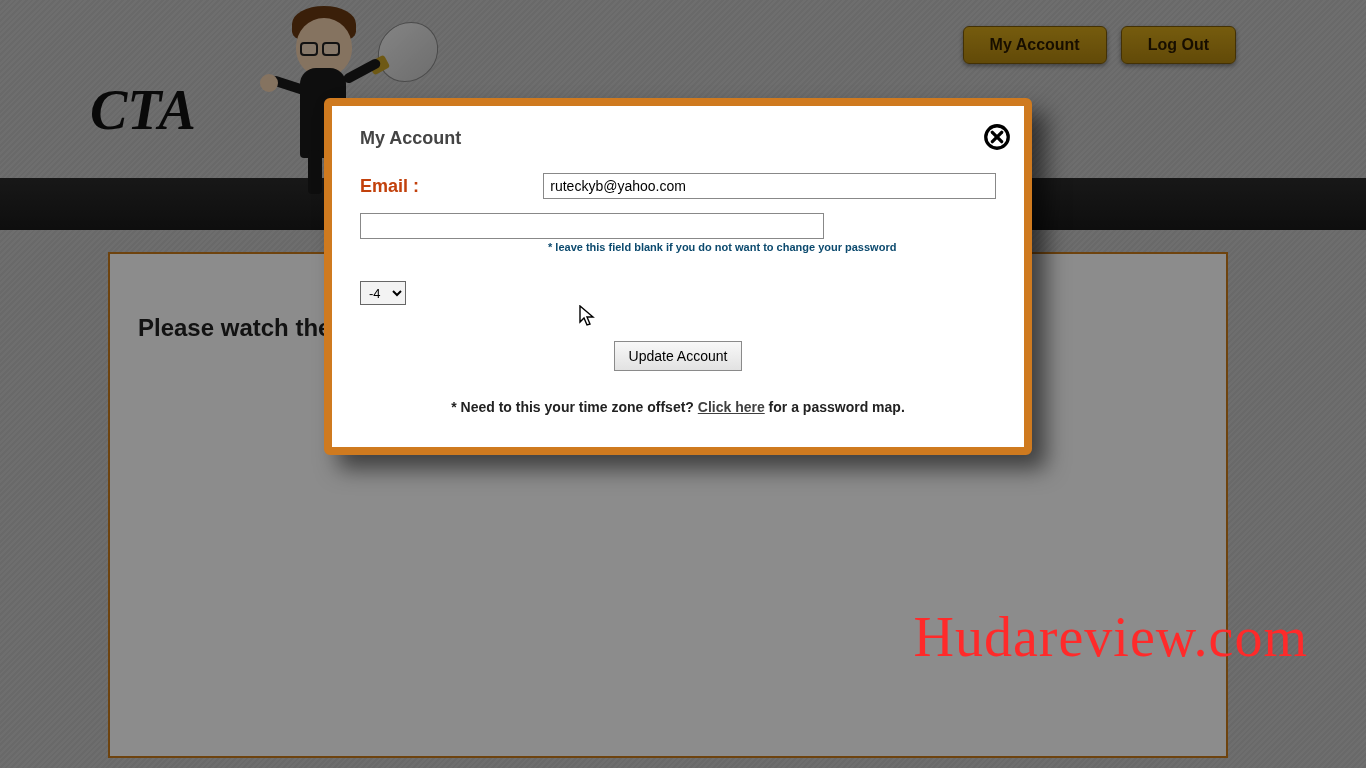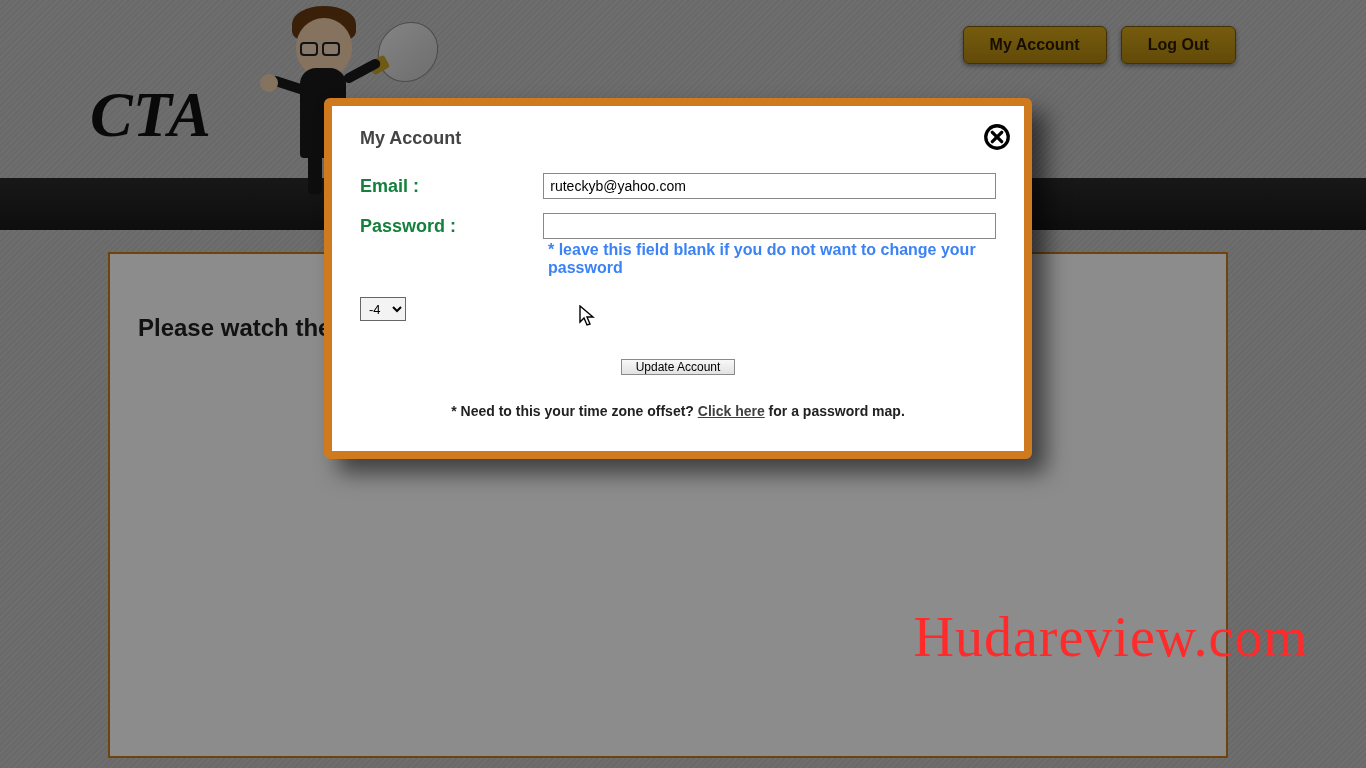--- a/index.html
+++ b/index.html
@@ -36,21 +36,21 @@
     position: absolute;
     top: 0; left: 90px;
     z-index: 2;
     width: 420px; height: 200px;
   }
   .logo-text {
     position: absolute;
     left: 0; top: 78px;
     font-family: "Times New Roman", serif;
     font-style: italic;
-    font-size: 64px;
+    font-size: 56px;
     font-weight: bold;
     color: #111;
   }
   .mascot {
     position: absolute;
     left: 140px; top: 0;
     width: 200px; height: 200px;
   }
   .mascot .body {
     position: absolute; left: 70px; top: 68px;
@@ -183,52 +183,52 @@
   .form-row {
     display: flex;
     align-items: flex-start;
     margin-bottom: 14px;
   }
   .form-row.pw { margin-bottom: 2px; }
   .form-label {
     width: 188px;
     font-size: 18px;
     font-weight: bold;
-    color: #15803d;
+    color: #c2410c;
     padding-top: 3px;
   }
   .form-input {
     width: 464px;
     height: 26px;
     border: 1px solid #888;
     padding: 2px 6px;
     font-size: 14px;
     font-family: Arial, sans-serif;
   }
   .pw-hint {
     margin-left: 188px;
-    font-size: 16px;
-    font-weight: bold;
-    color: #3b82f6;
-    margin-bottom: 20px;
+    font-size: 11px;
+    font-weight: bold;
+    color: #0c4a6e;
+    margin-bottom: 28px;
   }
   .tz-select {
     width: 46px;
     height: 24px;
     border: 1px solid #666;
     background: #f3f3f3;
     font-size: 13px;
     padding-left: 4px;
   }
   .update-row { text-align: center; margin: 36px 0 28px; }
   .update-btn {
     background: linear-gradient(#f8f8f8,#e2e2e2);
     border: 1px solid #8a8a8a;
-    padding: 0 14px;
-    font-size: 12px;
+    padding: 6px 14px;
+    font-size: 14px;
     cursor: pointer;
     font-family: Arial, sans-serif;
   }
   .tz-note {
     text-align: center;
     font-size: 14px;
     font-weight: bold;
     color: #222;
   }
   .tz-note a { color: #404040; text-decoration: underline; }
@@ -283,21 +283,20 @@
   </div>
 
   <h3>My Account</h3>
 
   <div class="form-row">
     <div class="form-label">Email :</div>
     <input class="form-input" type="text" value="ruteckyb@yahoo.com" style="">
   </div>
 
   <div class="form-row pw">
-    <div class="form-label">Password :</div>
     <input class="form-input" type="password" value="" style="">
   </div>
   <div class="pw-hint">* leave this field blank if you do not want to change your password</div>
 
   <div class="form-row">
     <select class="tz-select">
       <option>-4</option>
     </select>
   </div>
 

